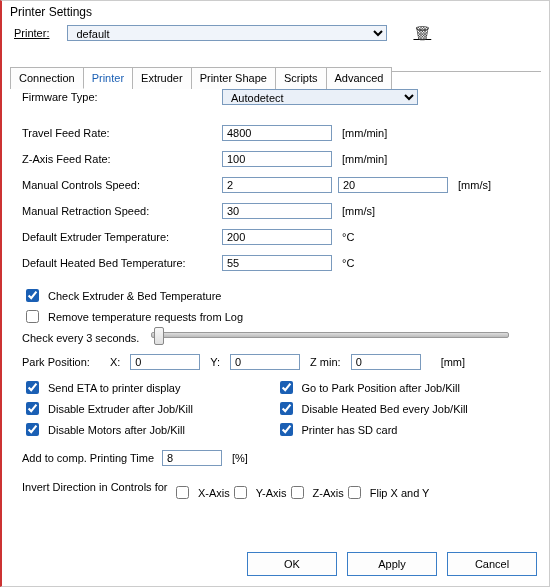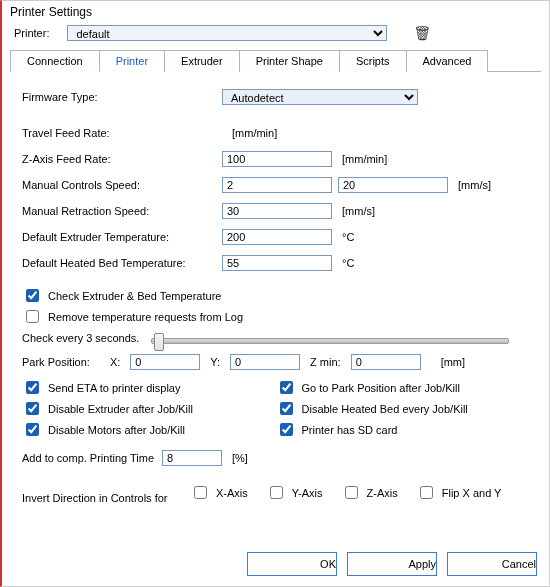--- a/index.html
+++ b/index.html
@@ -1,45 +1,45 @@
 <!DOCTYPE html>
 <html><head>
 <meta charset="utf-8">
 <style>
   * { box-sizing: border-box; font-family: "Segoe UI", Tahoma, sans-serif; font-size: 11px; }
   body { margin: 0; width: 550px; height: 587px; background: #fff; color: #000; overflow: hidden; border: 1px solid #ccc; border-left: 2px solid #c33; position: relative; }
   .title { padding: 4px 8px 2px; font-size: 12px; }
   .label { white-space: nowrap; }
   select, input[type=text] { border: 1px solid #7a9abd; background: #fff; height: 16px; padding: 1px 4px; font-size: 11px; }
   select { background: #f0f4fa; }
-  .printer-sel { display:flex; align-items:center; padding:4px 12px 8px; gap:18px;}
+  .printer-sel { display:flex; align-items:center; padding:4px 12px 8px; gap:18px;text-decoration:underline;}
   .printer-sel select { width: 320px; }
   .trash { font-size:14px; color:#333; margin-left:8px; cursor:pointer; }
   .tabs { display:flex; border-bottom:1px solid #b5b5b5; margin:0 8px; }
-  .tab { padding:4px 16px; border:1px solid #b5b5b5; border-bottom:none; margin-right:-1px; background:#fdfdfd; cursor:pointer; position:relative; top:1px; }
+  .tab { padding:4px 8px; border:1px solid #b5b5b5; border-bottom:none; margin-right:-1px; background:#fdfdfd; cursor:pointer; position:relative; top:18px; }
   .tab.active { background:#fff; color:#1a5fb4; border-bottom:1px solid #fff; }
   .form { padding:10px 20px 4px; }
   .frow { display:flex; align-items:center; margin:4px 0; min-height:22px; }
   .frow .flabel { width:200px; }
   .frow input[type=text] { width:110px; }
   .unit { margin-left:10px; }
   .w70 { width:70px !important; }
   .w60 { width:60px !important; }
   .chk { display:flex; align-items:center; gap:6px; margin:2px 0; }
   input[type=checkbox] { width:13px; height:13px; accent-color:#1a5fb4; }
-  .slider-row { display:flex; align-items:flex-end; margin:6px 0 10px; gap:12px;}
+  .slider-row { display:flex; align-items:flex-start; margin:6px 0 10px; gap:12px;}
   .slider-track { flex:1; height:6px; background:linear-gradient(#ddd,#bbb); border:1px solid #999; border-radius:2px; position:relative; margin-right:20px;}
   .slider-thumb { position:absolute; left:2px; top:-6px; width:10px; height:18px; background:linear-gradient(#f7f7f7,#e0e0e0); border:1px solid #888; border-radius:2px; }
   .park-row { display:flex; align-items:center; gap:10px; margin:10px 0 6px; }
   .park-row .plabel { margin-right:10px; }
   .two-col { display:flex; }
   .two-col .col { flex:1; }
-  .invert-row { display:flex; align-items:flex-end; gap:18px; margin:12px 0 6px; }
+  .invert-row { display:flex; align-items:flex-start; margin:12px 0 6px; }
   .buttons { position:absolute; bottom:10px; right:12px; display:flex; gap:10px; }
-  .btn { width:90px; height:24px; border:1px solid #3a7ec7; background:#fdfdfd; cursor:pointer; text-align:right; line-height:22px; font-size:11px; }
+  .btn { width:90px; height:24px; border:1px solid #3a7ec7; background:#fdfdfd; cursor:pointer; text-align:center; line-height:22px; font-size:11px; }
   .spacer { height:6px; }
   .firmware-row select { width:196px; background:#eaf0f8; }
 </style>
 </head>
 <body>
 
 <div class="title">Printer Settings</div>
 
 <div class="printer-sel">
   <span class="label">Printer:</span>
@@ -64,20 +64,21 @@
     <span class="flabel">Firmware Type:</span>
     <select>
       <option>Autodetect</option>
     </select>
   </div>
 
   <div class="spacer"></div>
 
   <div class="frow">
     <span class="flabel">Travel Feed Rate:</span>
+    <input type="text" value="4800" style="">
     <span class="unit">[mm/min]</span>
   </div>
 
   <div class="frow">
     <span class="flabel">Z-Axis Feed Rate:</span>
     <input type="text" value="100" style="">
     <span class="unit">[mm/min]</span>
   </div>
 
   <div class="frow">

